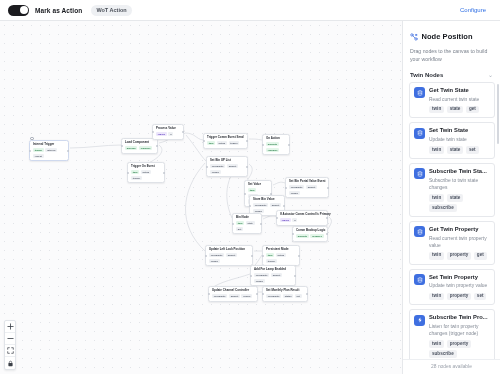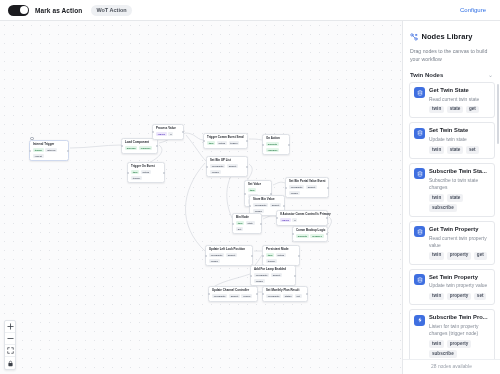--- a/index.html
+++ b/index.html
@@ -437,21 +437,21 @@
       <div class="panel-head">
         <div class="panel-title-row">
           <span>
             <svg width="8" height="8" viewBox="0 0 14 14" fill="none" stroke="#3f6fe0" stroke-width="1.3" stroke-linecap="round">
               <circle cx="3.4" cy="3.4" r="2.1"></circle>
               <circle cx="10.4" cy="10.4" r="2.1"></circle>
               <path d="M5 5l4 4"></path>
               <circle cx="10.6" cy="3.4" r="1.2"></circle>
             </svg>
           </span>
-          <div class="panel-title">Nodes Library</div>
+          <div class="panel-title">Node Position</div>
         </div>
         <div class="panel-sub">Drag nodes to the canvas to build your workflow</div>
       </div>
 
       <div class="section-head">
         <div class="section-title">Twin Nodes</div>
         <div class="chev">⌄</div>
       </div>
 
       <div class="cards" id="cards">

